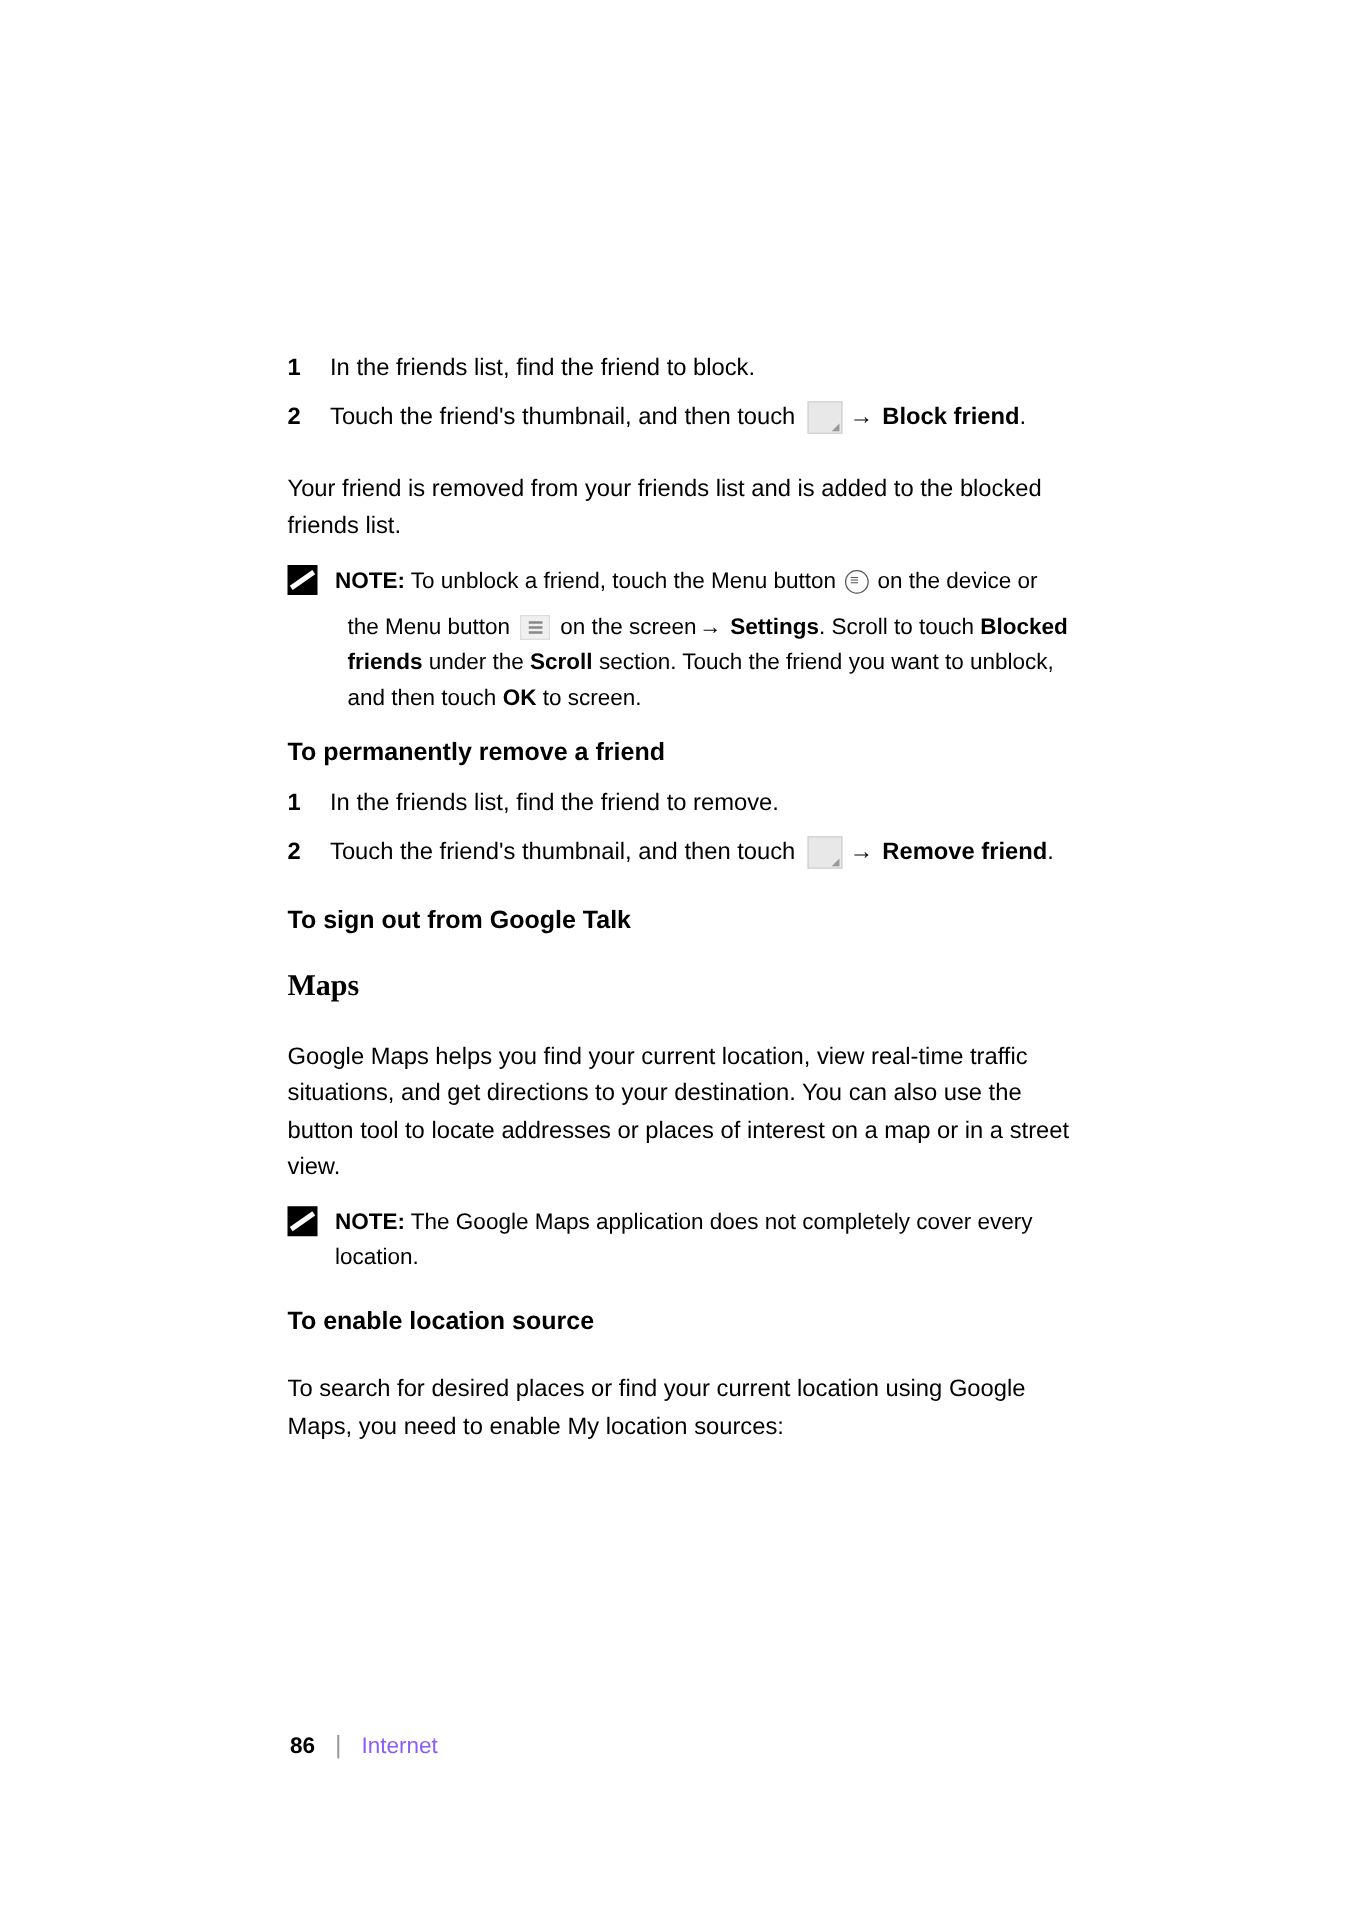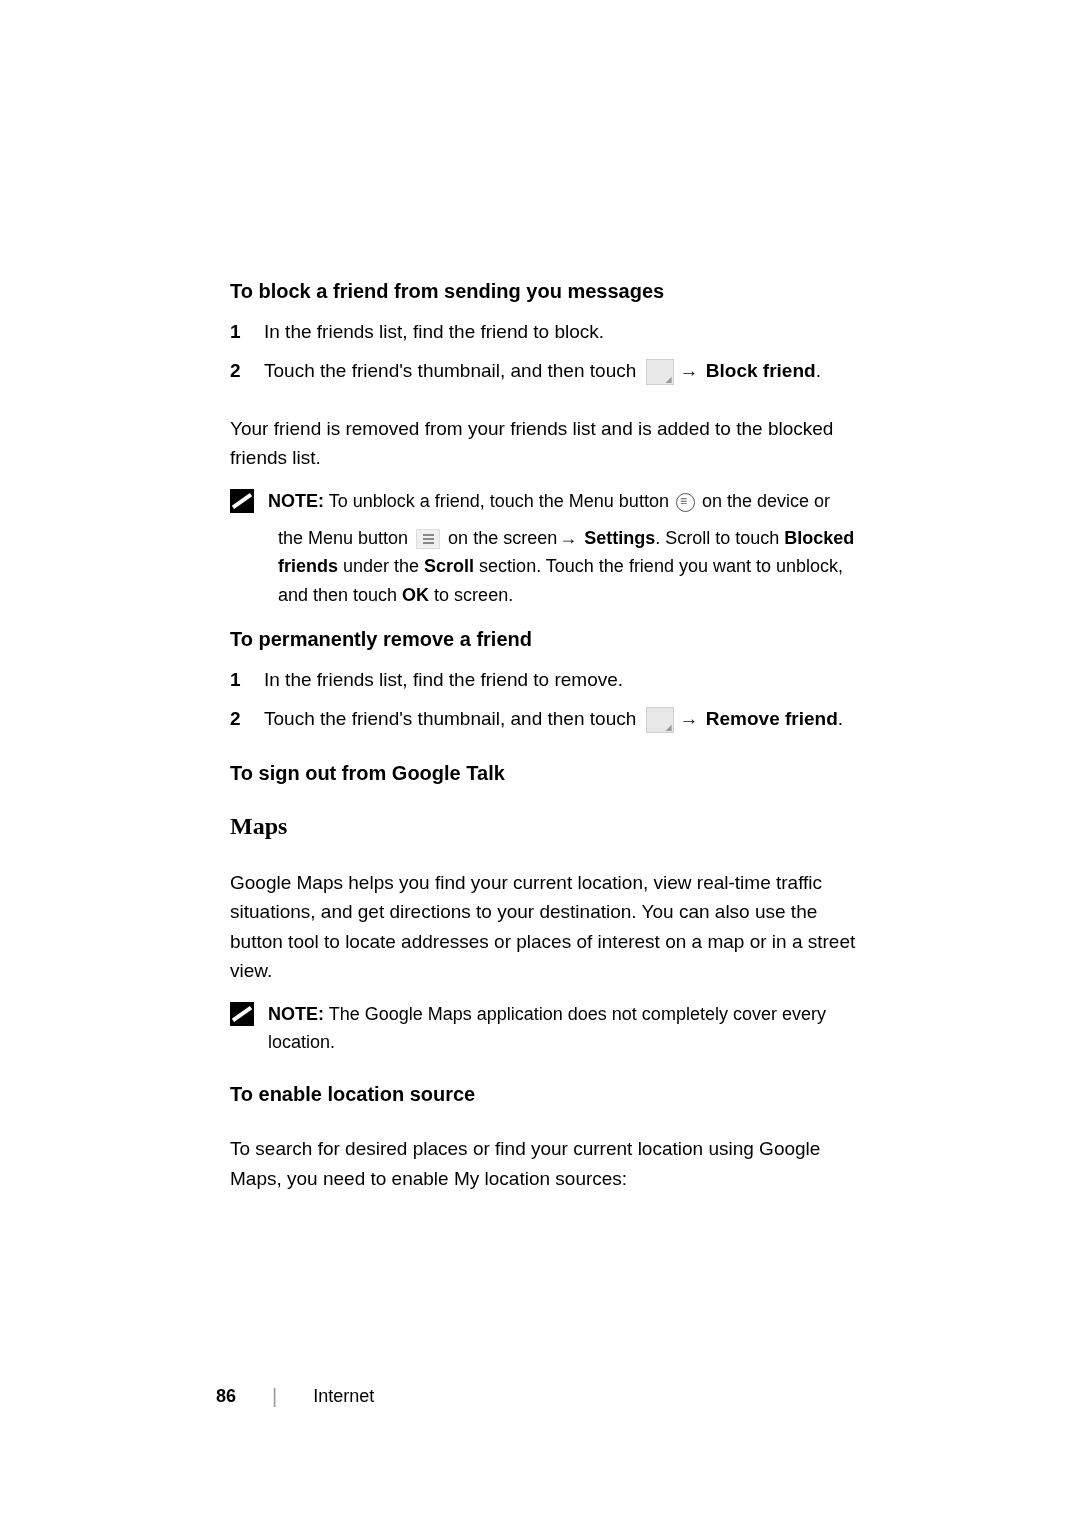--- a/index.html
+++ b/index.html
@@ -149,45 +149,44 @@
   }
   b {
     font-weight: bold;
     text-align: right;
   }
   .section-gap {
     height: 18px;
   }
   .footer {
     position: absolute;
-    left: 216px;
+    left: 232px;
     bottom: 120px;
     font-size: 18px;
     display: flex;
     align-items: center;
-    gap: 36px;
+    gap: 16px;
     text-align: center;
   }
   .footer-num {
     font-weight: bold;
   }
   .footer-sep {
     color: #999;
     font-size: 20px;
   }
   .footer-name {
-    color: #000000;
+    color: #8b5cf6;
   }
 </style>
 </head>
 <body>
 
 <div class="page">
 
-  <div class="h3">To block a friend from sending you messages</div>
 
   <div class="ol-item">
     <div class="ol-num">1</div>
     <div class="ol-body">In the friends list, find the friend to block.</div>
   </div>
 
   <div class="ol-item">
     <div class="ol-num">2</div>
     <div class="ol-body">
       <span>Touch the friend's thumbnail, and then touch </span><span class="thumb-icon"></span><span class="arrow">→</span><b> Block friend</b><span>.</span>

